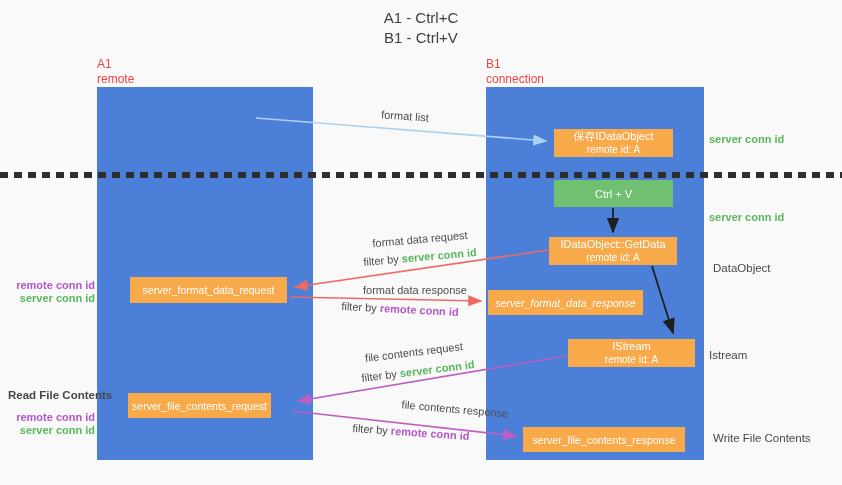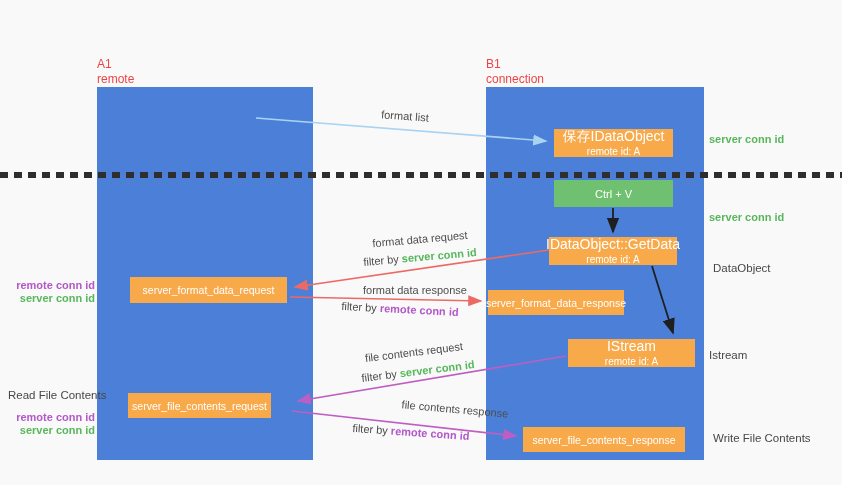--- a/index.html
+++ b/index.html
@@ -17,36 +17,40 @@
   .divider{position:absolute;top:172px;left:0;width:842px;height:6px;z-index:2;
            background:repeating-linear-gradient(90deg,#2e2e2e 0 8px,rgba(0,0,0,0) 8px 14px);}
 
   svg.arrows{position:absolute;top:0;left:0;z-index:3;pointer-events:none;}
 
   .box{position:absolute;z-index:4;display:flex;flex-direction:column;align-items:center;
        justify-content:center;color:#ffffff;text-align:center;white-space:nowrap;}
   .green-box{background:#6fc070;font-size:11px;}
   .orange-box{background:#f8a94a;font-size:10.5px;}
   .box .l2{font-size:10px;line-height:1.25;}
-  .box .l1{font-size:14px;line-height:1.25;}
+  .box .l1{font-size:11px;line-height:1.25;}
 
   .lbl{position:absolute;z-index:4;font-size:11px;white-space:nowrap;}
   .gray-t{color:#474747;}
   .green-t{color:#58b75c;font-weight:bold;}
   .purple-t{color:#b358c8;font-weight:bold;}
   .right-align{text-align:right;}
 
   .mid-lbl{position:absolute;z-index:4;font-size:11px;color:#4d4d4d;
            text-align:center;white-space:nowrap;}
 </style>
 </head>
 <body>
 
 <div id="stage">
 
+  <div class="title">
+    <div>A1 - Ctrl+C</div>
+    <div>B1 - Ctrl+V</div>
+  </div>
 
   <div class="col-header" style="left:97px;top:57px;width:216px;">
     <div>A1</div>
     <div>remote</div>
   </div>
   <div class="col-header" style="left:486px;top:57px;width:218px;">
     <div>B1</div>
     <div>connection</div>
   </div>
 
@@ -91,21 +95,21 @@
 
   <div class="box orange-box" style="left:549px;top:237px;width:128px;height:28px;">
     <span class="l1">IDataObject::GetData</span>
     <span class="l2">remote id: A</span>
   </div>
 
   <div class="box orange-box" style="left:130px;top:277px;width:157px;height:26px;">
     <span>server_format_data_request</span>
   </div>
 
-  <div class="box orange-box" style="left:488px;top:290px;width:136px;height:25px;">
+  <div class="box orange-box" style="left:488px;top:290px;width:155px;height:25px;font-style:italic;">
     <span>server_format_data_response</span>
   </div>
 
   <div class="box orange-box" style="left:568px;top:339px;width:127px;height:28px;">
     <span class="l1">IStream</span>
     <span class="l2">remote id: A</span>
   </div>
 
   <div class="box orange-box" style="left:128px;top:393px;width:143px;height:25px;">
     <span>server_file_contents_request</span>
@@ -142,17 +146,17 @@
   </div>
 
   <div class="lbl green-t" style="left:709px;top:133px;">server conn id</div>
   <div class="lbl green-t" style="left:709px;top:211px;">server conn id</div>
   <div class="lbl gray-t" style="left:713px;top:246px;font-size:11.5px;margin-top:16px;">DataObject</div>
   <div class="lbl gray-t" style="left:709px;top:349px;font-size:11.5px;">Istream</div>
   <div class="lbl gray-t" style="left:713px;top:432px;font-size:11.5px;">Write File Contents</div>
 
   <div class="lbl purple-t right-align" style="left:0;top:279px;width:95px;">remote conn id</div>
   <div class="lbl green-t right-align" style="left:0;top:292px;width:95px;">server conn id</div>
-  <div class="lbl gray-t" style="left:8px;top:389px;font-size:11.5px;">Read File Contents</div>
+  <div class="lbl gray-t" style="left:8px;top:389px;font-size:11.5px;font-weight:bold;">Read File Contents</div>
   <div class="lbl purple-t right-align" style="left:0;top:411px;width:95px;">remote conn id</div>
   <div class="lbl green-t right-align" style="left:0;top:424px;width:95px;">server conn id</div>
 
 </div>
 
 </body></html>

